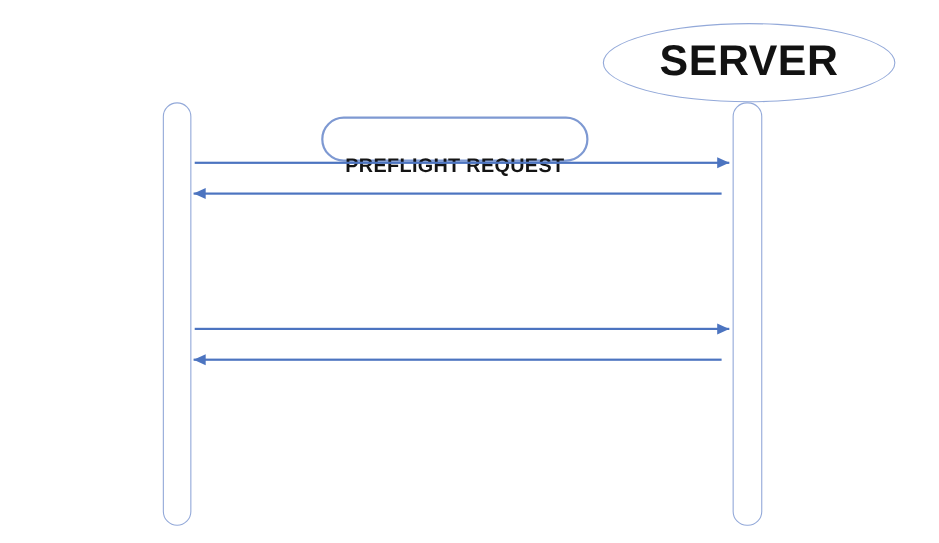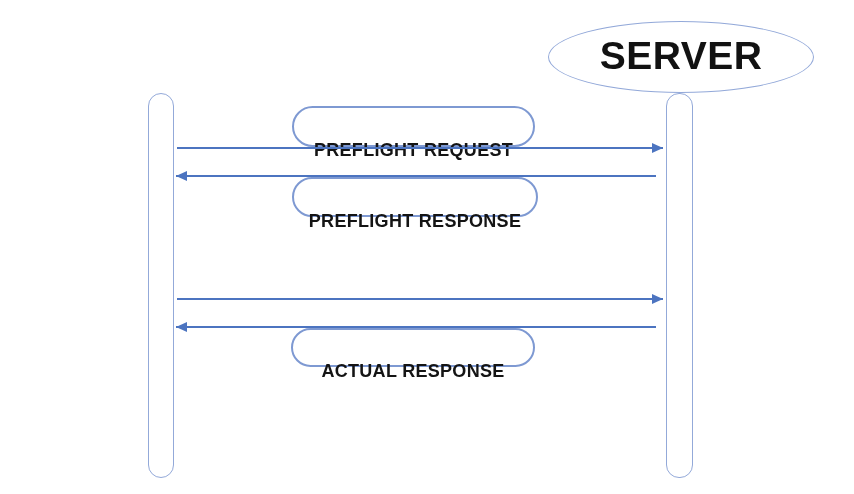--- a/index.html
+++ b/index.html
@@ -105,26 +105,20 @@
   <div class="actor-ellipse server">
     <span class="actor-label">SERVER</span>
   </div>
 
   <div class="lifeline client"></div>
   <div class="lifeline server"></div>
 
   <div class="msg-box m1">
     <span class="msg-label">PREFLIGHT REQUEST</span>
   </div>
-  <div class="msg-box m2">
-    <span class="msg-label">PREFLIGHT RESPONSE</span>
-  </div>
-  <div class="msg-box m4">
-    <span class="msg-label">ACTUAL RESPONSE</span>
-  </div>
 
   <div class="msg-line l1">
     <div class="arrow-head right"></div>
   </div>
   <div class="msg-line l2">
     <div class="arrow-head left"></div>
   </div>
   <div class="msg-line l3">
     <div class="arrow-head right"></div>
   </div>

